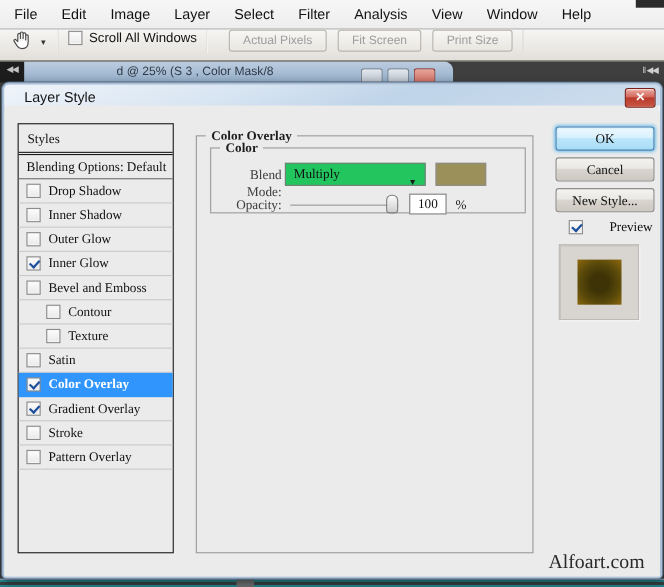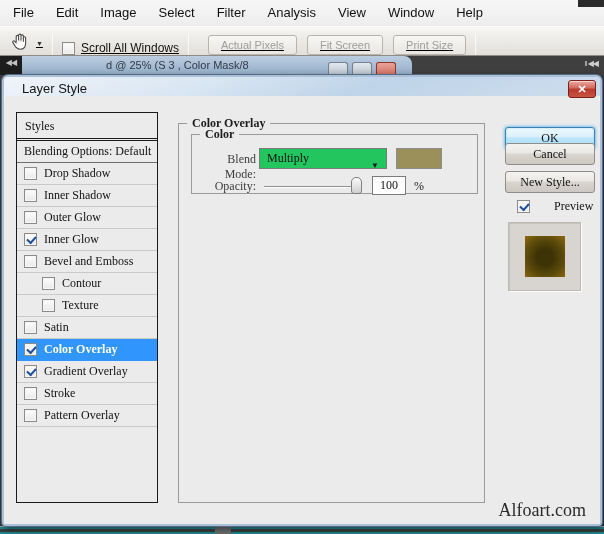--- a/index.html
+++ b/index.html
@@ -15,21 +15,21 @@
     background:linear-gradient(180deg,#f7f7f7,#ededed);
     display:flex; align-items:center; padding-left:2px; z-index:3;
   }
   .menu-item { font-size:13px; color:#111; padding:0 11px; line-height:26px; cursor:default; }
   .corner-dark { position:absolute; right:0; top:0; width:26px; height:7px; background:#2b2b2b; z-index:4; }
   
   .toolbar {
     position:absolute; left:0; top:26px; width:604px; height:30px;
     background:linear-gradient(180deg,#f6f5f3,#e2dfda);
     border-top:1px solid #fff; border-bottom:1px solid #8f8b84;
-    display:flex; align-items:flex-end; z-index:3;text-decoration:underline;
+    display:flex; align-items:flex-start; z-index:3;
   }
   .tool-well { display:flex; align-items:center; margin-left:10px; }
   .tool-dd-arrow { font-size:7px; color:#333; margin-left:6px; }
   .tb-sep { width:1px; height:22px; background:#aaa7a0; border-right:1px solid #fbfaf8; margin:0 9px; }
   .tb-check-group { display:flex; align-items:center; gap:6px; }
   .tb-label { font-size:12px; color:#111; }
   .tb-buttons { display:flex; gap:10px; margin-left:10px; }
   .tb-btn {
     font-size:11px; color:#9d9d9d; padding:2px 12px; height:20px; line-height:15px;
     background:linear-gradient(180deg,#f8f7f5,#e9e6e1);
@@ -111,41 +111,42 @@
     background:#fff; border:1px solid #7b7b7b; font-size:12px; color:#111;
     text-align:center; line-height:17px; }
   .unit { position:absolute; left:222px; top:44px; font-size:12px; color:#1a1a1a; }
   
   .btn { position:absolute; left:501px; width:90px; height:22px; border-radius:3px;
     font-size:12px; color:#111; text-align:center; line-height:20px;
     background:linear-gradient(180deg,#f4f3f1 0%,#eae8e4 45%,#d9d5cf 50%,#cdc8c1 100%);
     border:1px solid #8e8d8a; }
   .btn.default { border:1px solid #3c7fb1;
     background:linear-gradient(180deg,#eff9fe 0%,#d8f0fc 45%,#bce5fa 50%,#a8ddf8 100%);
-    box-shadow:0 0 3px 1px #79c2ea, inset 0 0 2px #9ad4f2;margin-top:12px; }
+    box-shadow:0 0 3px 1px #79c2ea, inset 0 0 2px #9ad4f2; }
   .preview-check { position:absolute; left:513px; top:98px; display:flex; gap:24px; align-items:center; }
   .preview-label { font-size:12px; color:#111; }
   .preview-thumb { position:absolute; left:504px; top:121px; width:73px; height:69px;
     background:#d8d5d1; border:1px solid #bdbab6; box-shadow:inset 1px 1px 0 #c7c4c0, 1px 1px 0 #fdfdfd; }
   .preview-swatch { position:absolute; left:16px; top:13px; width:40px; height:41px; }
   .credit { position:absolute; right:14px; top:399px; font-size:18px; color:#2a2a2a; }
   
   .bottomstrip { position:absolute; left:0; top:526px; width:604px; height:8px; z-index:2;
     background:linear-gradient(180deg,#8fa7bc 0,#8fa7bc 1px,#23868d 1px,#23868d 3px,#394041 3px,#394041 6px,#23868d 6px,#23868d 8px); }
   .bottomstrip .knob { position:absolute; left:215px; top:0; width:16px; height:8px; background:#6a6f70; }
 </style>
 </head>
 <body>
 
 <div class="screen">
 
   <div class="menubar">
       <span class="menu-item">File</span>
       <span class="menu-item">Edit</span>
       <span class="menu-item">Image</span>
+      <span class="menu-item">Layer</span>
       <span class="menu-item">Select</span>
       <span class="menu-item">Filter</span>
       <span class="menu-item">Analysis</span>
       <span class="menu-item">View</span>
       <span class="menu-item">Window</span>
       <span class="menu-item">Help</span>
     </div>
   <div class="corner-dark"></div>
 
   <div class="toolbar">

